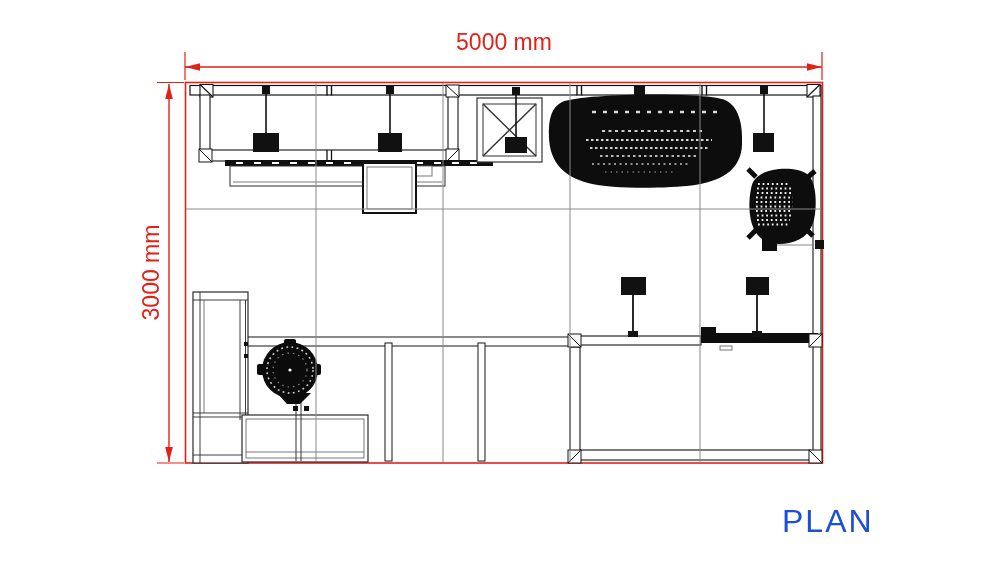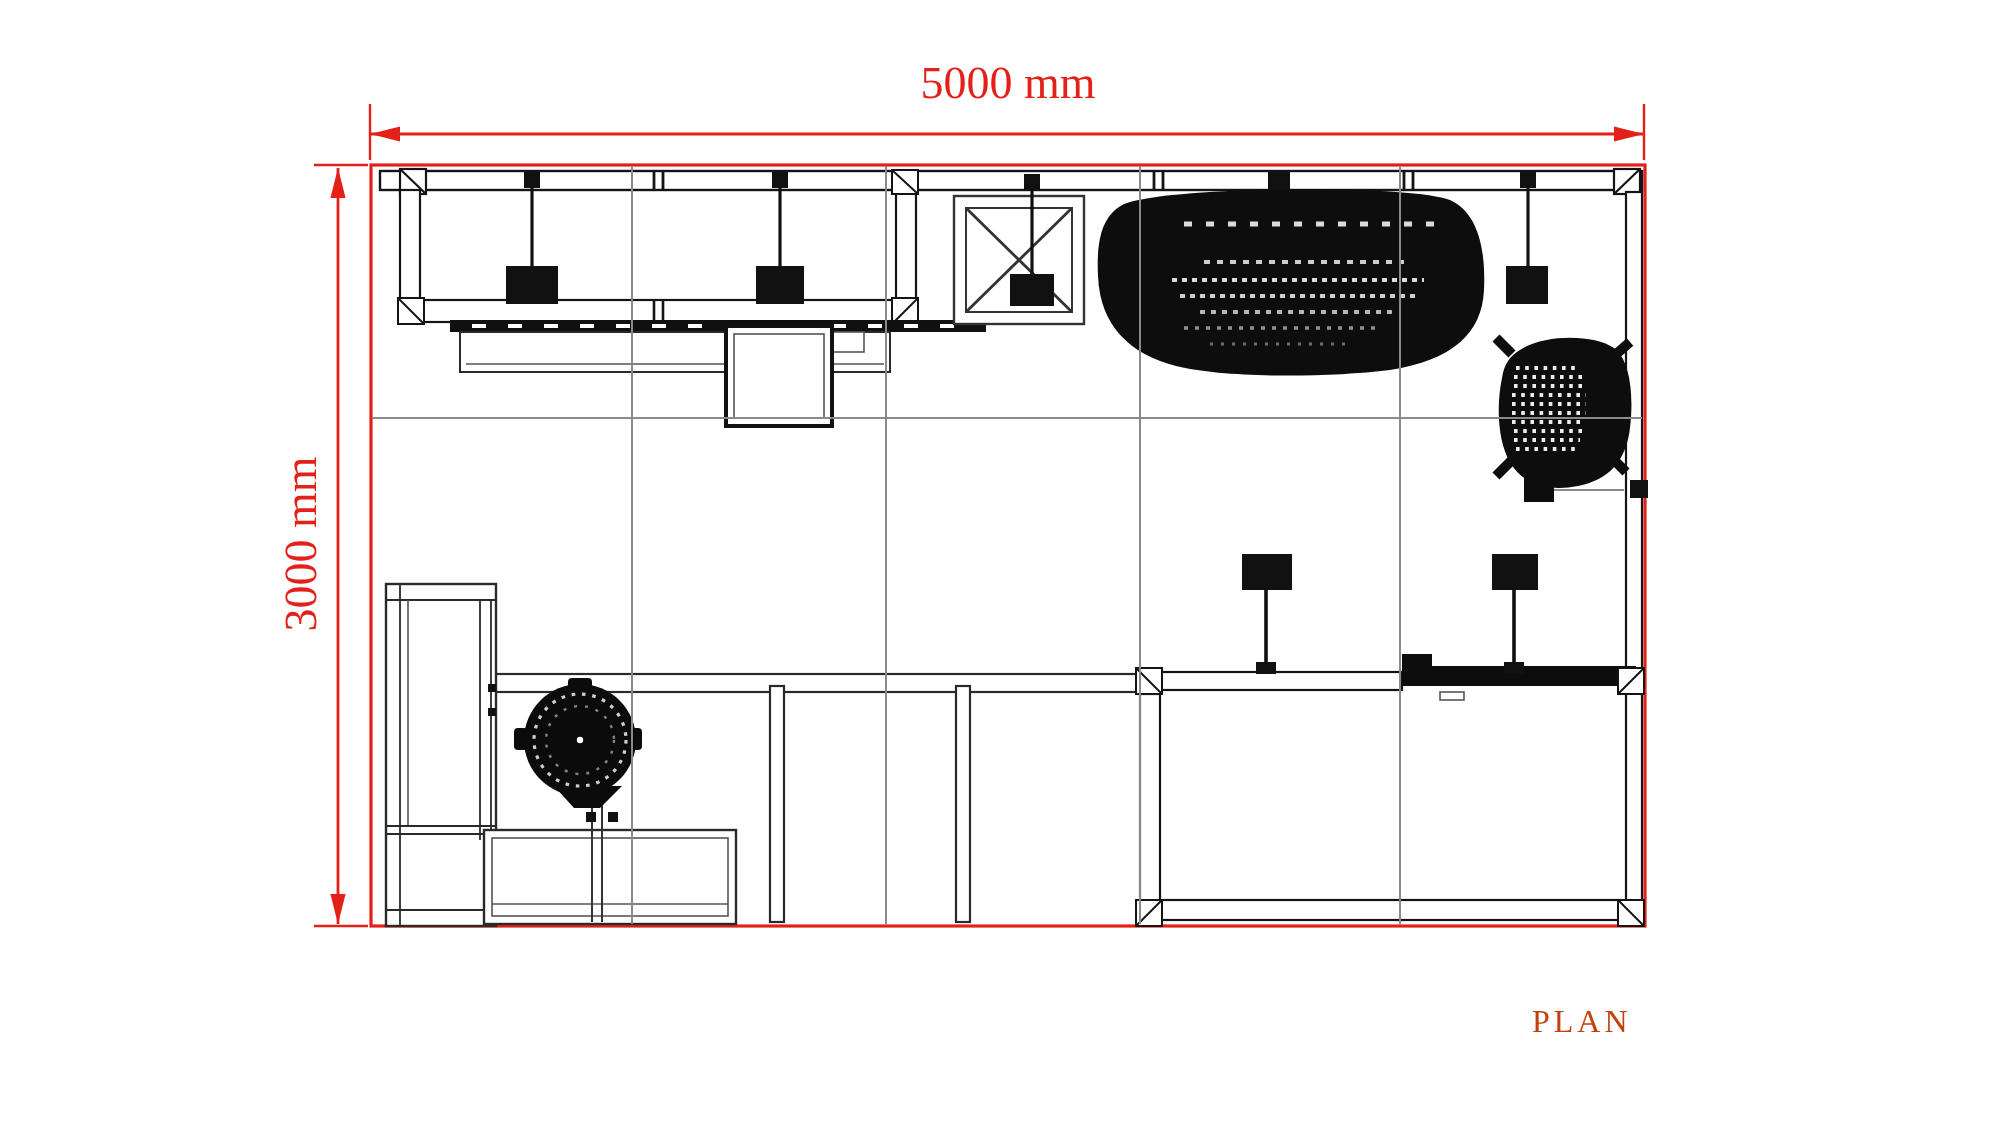--- a/index.html
+++ b/index.html
@@ -1,32 +1,32 @@
 <!DOCTYPE html>
 <html><head>
 <meta charset="utf-8">
 <style>
   html,body{margin:0;padding:0;background:#fff;}
   #canvas{
     position:relative;width:1000px;height:563px;background:#fff;overflow:hidden;
-    font-family:Liberation Serif, serif;
+    font-family:Liberation Sans, sans-serif;
   }
   #drawing{position:absolute;left:0;top:0;}
   .dim-label{
     position:absolute;color:#e32119;font-size:23px;font-weight:400;
     text-align:center;white-space:nowrap;
   }
   .dim-label-top{left:444px;top:29px;width:120px;}
   .dim-label-left{
     left:91px;top:259px;width:120px;
     transform:rotate(-90deg);transform-origin:center center;
   }
   .plan-title{
-    position:absolute;left:766px;top:503px;color:#c2410c;
-    font-size:16px;font-weight:300;letter-spacing:2px;
+    position:absolute;left:782px;top:503px;color:#1d4ed8;
+    font-size:32px;font-weight:300;letter-spacing:2px;
   }
 </style>
 </head>
 <body>
 
 <div id="canvas">
 
   <svg id="drawing" width="1000" height="563" viewBox="0 0 1000 563">
 
     <g>

